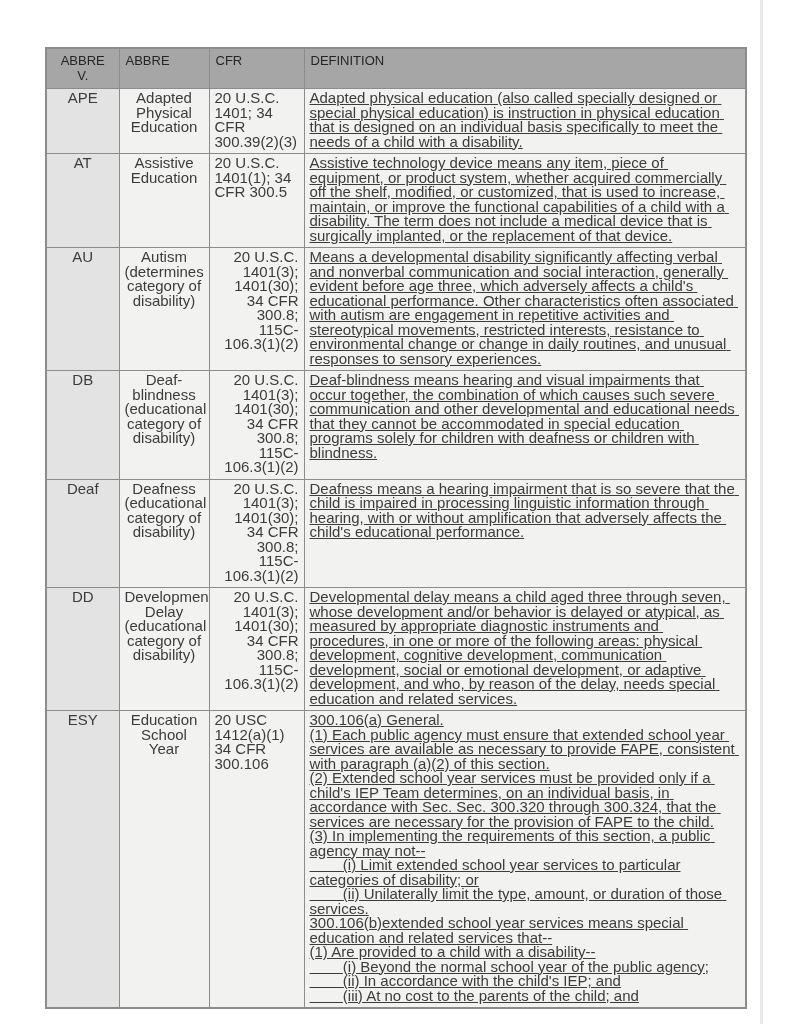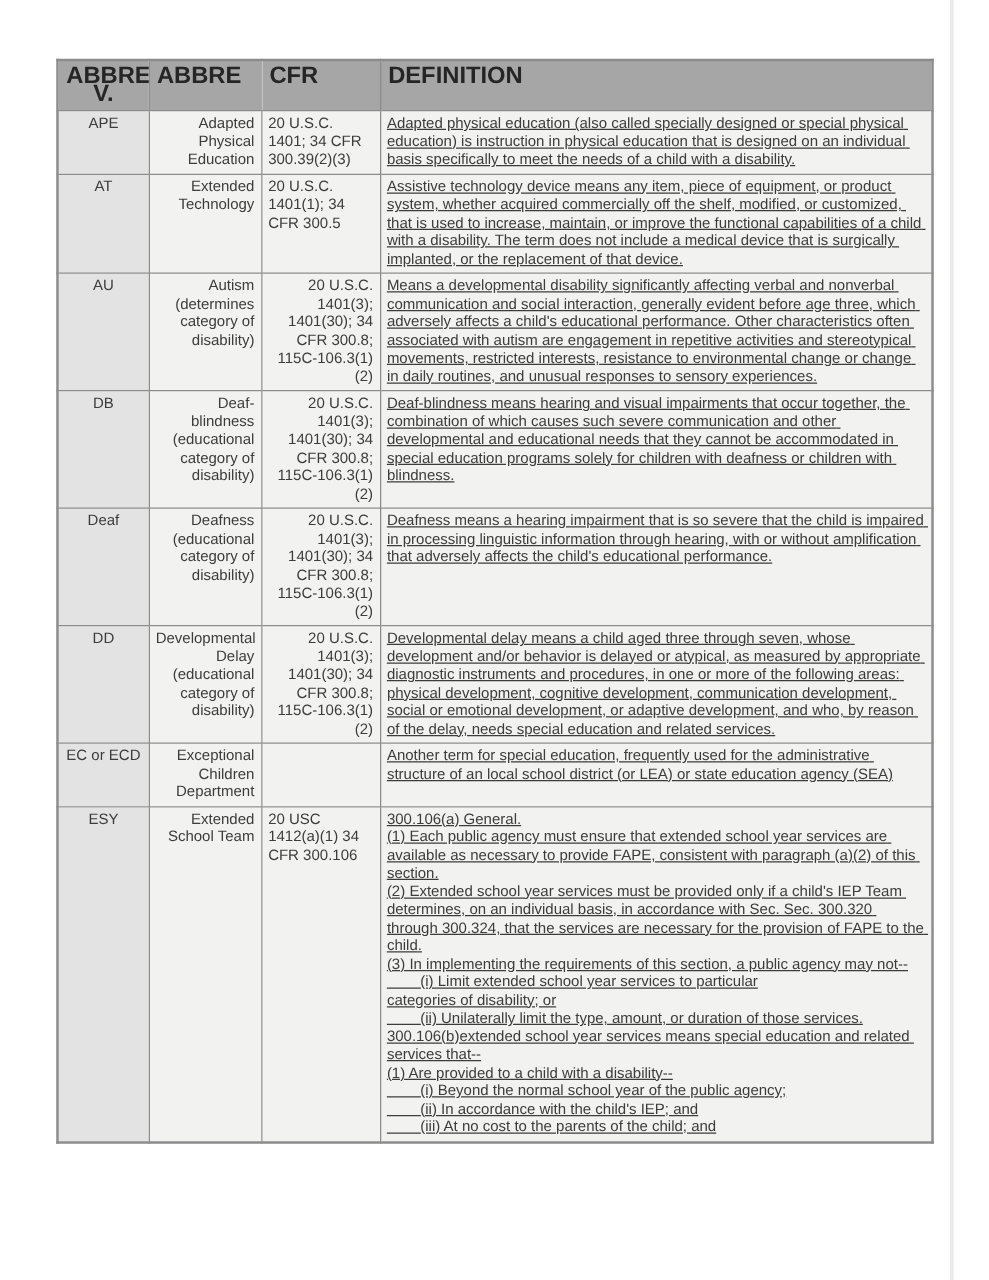--- a/index.html
+++ b/index.html
@@ -29,43 +29,43 @@
     border-collapse:collapse;table-layout:fixed;
     border:2px solid var(--border);
   }
   col.c-abbrev{width:73px;}
   col.c-term{width:90px;}
   col.c-cfr{width:95px;}
   col.c-def{width:442px;}
   th,td{
     border:1px solid var(--border);
     vertical-align:top;
-    font-size:12px;
+    font-size:15px;
     line-height:14.5px;
     color:var(--text);
     padding:2px 5px 4px 5px;
     overflow:hidden;
   }
   thead th{
     background:var(--header-bg);
     color:var(--header-text);
-    font-weight:bold;
-    font-size:19px;
+    font-weight:normal;
+    font-size:13px;
     line-height:15px;
     text-align:left;
     padding:4px 6px 5px 6px;
     white-space:pre-line;
   }
   thead th.abbrev{text-align:center;}
   td{background:var(--cell-bg);}
   td.abbrev{
     background:var(--abbrev-bg);
     text-align:center;
   }
-  td.term{text-align:right;margin-top:16px;}
+  td.term{text-align:center;margin-top:16px;}
   td.cfr{text-align:left;margin-left:28px;}
   td.cfr.center{text-align:right;}
   td.def{white-space:pre-wrap;text-align:left;text-decoration:underline;}
 </style>
 </head>
 <body>
 
 <div class="page-edge"></div>
 
 <table class="glossary">
@@ -86,21 +86,21 @@
   </thead>
   <tbody>
     <tr>
       <td class="abbrev">APE</td>
       <td class="term">Adapted Physical Education</td>
       <td class="cfr">20 U.S.C. 1401; 34 CFR 300.39(2)(3)</td>
       <td class="def">Adapted physical education (also called specially designed or special physical education) is instruction in physical education that is designed on an individual basis specifically to meet the needs of a child with a disability.</td>
     </tr>
     <tr>
       <td class="abbrev">AT</td>
-      <td class="term">Extended Technology</td>
+      <td class="term">Assistive Education</td>
       <td class="cfr">20 U.S.C. 1401(1); 34 CFR 300.5</td>
       <td class="def">Assistive technology device means any item, piece of equipment, or product system, whether acquired commercially off the shelf, modified, or customized, that is used to increase, maintain, or improve the functional capabilities of a child with a disability. The term does not include a medical device that is surgically implanted, or the replacement of that device.</td>
     </tr>
     <tr>
       <td class="abbrev">AU</td>
       <td class="term">Autism (determines category of disability)</td>
       <td class="cfr center">20 U.S.C. 1401(3); 1401(30); 34 CFR 300.8; 115C-106.3(1)(2)</td>
       <td class="def">Means a developmental disability significantly affecting verbal and nonverbal communication and social interaction, generally evident before age three, which adversely affects a child's educational performance. Other characteristics often associated with autism are engagement in repetitive activities and stereotypical movements, restricted interests, resistance to environmental change or change in daily routines, and unusual responses to sensory experiences.</td>
     </tr>
     <tr>
@@ -115,28 +115,22 @@
       <td class="cfr center">20 U.S.C. 1401(3); 1401(30); 34 CFR 300.8; 115C-106.3(1)(2)</td>
       <td class="def">Deafness means a hearing impairment that is so severe that the child is impaired in processing linguistic information through hearing, with or without amplification that adversely affects the child's educational performance.</td>
     </tr>
     <tr>
       <td class="abbrev">DD</td>
       <td class="term">Developmental Delay (educational category of disability)</td>
       <td class="cfr center">20 U.S.C. 1401(3); 1401(30); 34 CFR 300.8; 115C-106.3(1)(2)</td>
       <td class="def">Developmental delay means a child aged three through seven, whose development and/or behavior is delayed or atypical, as measured by appropriate diagnostic instruments and procedures, in one or more of the following areas: physical development, cognitive development, communication development, social or emotional development, or adaptive development, and who, by reason of the delay, needs special education and related services.</td>
     </tr>
     <tr>
-      <td class="abbrev">EC or ECD</td>
-      <td class="term">Exceptional Children Department</td>
-      <td class="cfr"></td>
-      <td class="def">Another term for special education, frequently used for the administrative structure of an local school district (or LEA) or state education agency (SEA)</td>
-    </tr>
-    <tr>
       <td class="abbrev">ESY</td>
-      <td class="term">Extended School Team</td>
+      <td class="term">Education School Year</td>
       <td class="cfr">20 USC 1412(a)(1) 34 CFR 300.106</td>
       <td class="def">300.106(a) General.
 (1) Each public agency must ensure that extended school year services are available as necessary to provide FAPE, consistent with paragraph (a)(2) of this section.
 (2) Extended school year services must be provided only if a child's IEP Team determines, on an individual basis, in accordance with Sec. Sec. 300.320 through 300.324, that the services are necessary for the provision of FAPE to the child.
 (3) In implementing the requirements of this section, a public agency may not--
         (i) Limit extended school year services to particular
 categories of disability; or
         (ii) Unilaterally limit the type, amount, or duration of those services.
 300.106(b)extended school year services means special education and related services that--
 (1) Are provided to a child with a disability--

